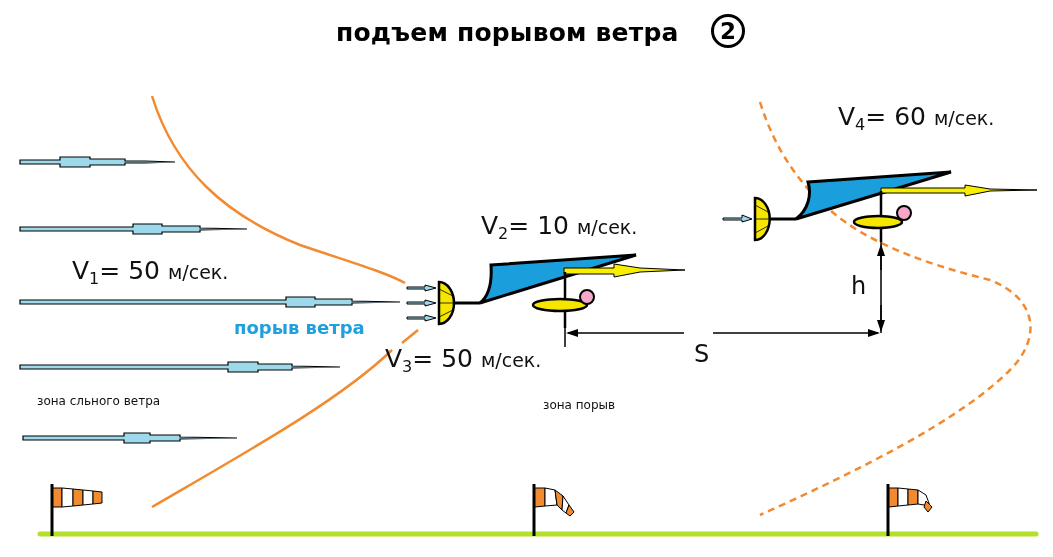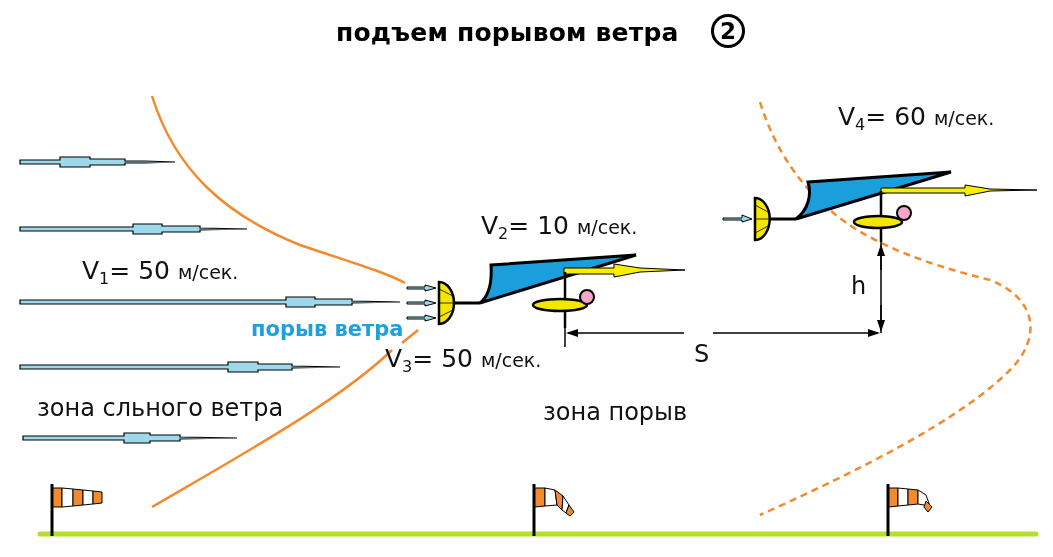--- a/index.html
+++ b/index.html
@@ -5,22 +5,22 @@
     html, body { margin: 0; padding: 0; background: #ffffff; }
     body { width: 1053px; height: 557px; position: relative; overflow: hidden; font-family: "DejaVu Sans", "Liberation Sans", sans-serif; }
     #stage { position: absolute; left: 0; top: 0; width: 1053px; height: 493px; }
     .lbl { position: absolute; white-space: nowrap; color: #111; font-family: "DejaVu Sans", sans-serif; }
     .title { left: 336px; top: 18px; font-size: 25px; font-weight: bold; letter-spacing: 0.2px; color: #000; }
     .title-num { position: absolute; left: 711px; top: 14px; width: 34px; height: 34px; border: 3px solid #000; border-radius: 50%; box-sizing: border-box; text-align: center; line-height: 29px; font-size: 23px; font-weight: bold; color: #000; }
     .vel { font-size: 25px; }
     .vel .v { font-size: 25px; }
     .vel sub { font-size: 16px; vertical-align: -5px; }
     .vel .unit { font-size: 19px; }
-    .gust { left: 234px; top: 317px; font-size: 21px; font-weight: bold; color: #1fa0dd; margin-left: 17px; }
-    .zone { font-size: 24px; }
+    .gust { left: 234px; top: 317px; font-size: 18px; font-weight: bold; color: #1fa0dd; }
+    .zone { font-size: 12px; }
     .dim { font-size: 24px; }
   </style>
 </head>
 <body>
 
 <div id="stage">
   <svg width="1053" height="557" viewBox="0 0 1053 557" xmlns="http://www.w3.org/2000/svg">
     <defs>
       <marker id="blkArrow" markerWidth="12" markerHeight="8" refX="10" refY="4" orient="auto" markerUnits="userSpaceOnUse">
         <path d="M0,0 L12,4 L0,8 Z" fill="#000"></path>
@@ -120,21 +120,21 @@
       <path d="M918,490 L926,495 L930,506 L918,504 Z" fill="#fff" stroke="#000" stroke-width="1"></path>
       <path d="M926,501 L932,507 L928,512 L924,507 Z" fill="#f28a30" stroke="#000" stroke-width="1"></path>
     </g>
   </svg>
 
   
   <div class="lbl title">подъем порывом ветра</div>
   <div class="title-num">2</div>
 
   
-  <div class="lbl vel" style="left:82px; top:256px;">
+  <div class="lbl vel" style="left:72px; top:256px;">
     <span class="v">V</span><sub>1</sub><span>= 50</span>
     <span class="unit">м/сек.</span>
   </div>
   <div class="lbl vel" style="left:481px; top:211px;">
     <span class="v">V</span><sub>2</sub><span>= 10</span>
     <span class="unit">м/сек.</span>
   </div>
   <div class="lbl vel" style="left:385px; top:344px;">
     <span class="v">V</span><sub>3</sub><span>= 50</span>
     <span class="unit">м/сек.</span>

